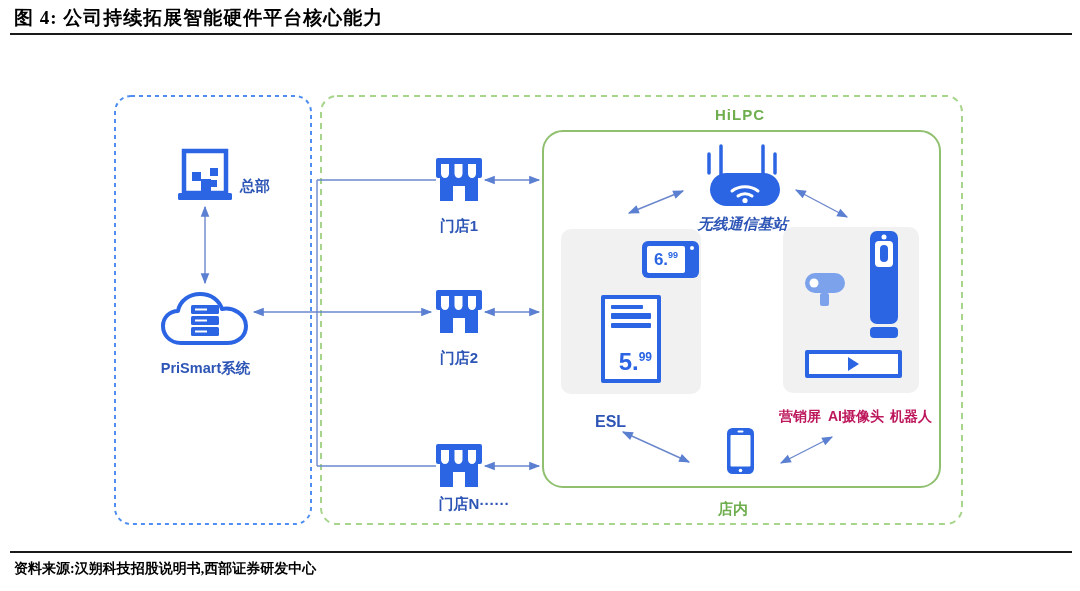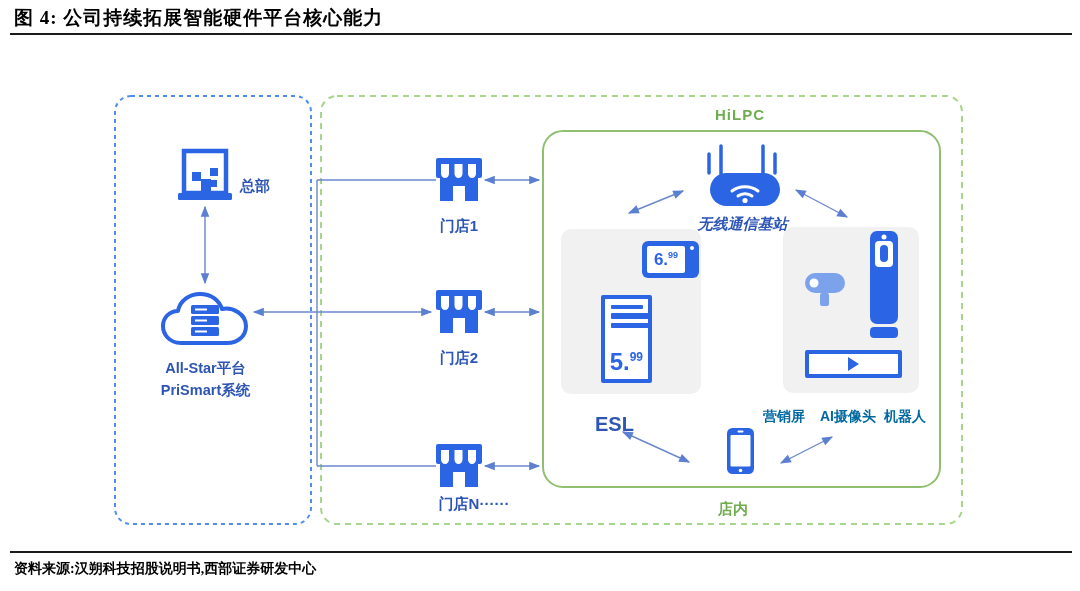--- a/index.html
+++ b/index.html
@@ -19,36 +19,36 @@
   .ctr{text-align:center;}
   .overlay{left:0;top:0;width:1080px;height:591px;}
   .green-txt{color:#6fae4e;font-weight:700;font-size:15px;}
   .panel{background:#f1f1f2;border-radius:10px;}
   .tag-small{left:598px;top:241px;width:57px;height:37px;background:#2b65e3;border-radius:6px;margin-left:44px;}
   .tag-small .screen{position:absolute;left:5px;top:5px;bottom:5px;right:14px;background:#fff;
                      border-radius:2px;display:flex;align-items:center;justify-content:center;}
   .tag-small .dot{position:absolute;right:5px;top:5px;width:4px;height:4px;border-radius:50%;background:#fff;}
   .price{color:#2b65e3;font-weight:700;font-size:17px;line-height:1;}
   .price sup{font-size:9px;vertical-align:super;}
-  .tag-large{left:601px;top:295px;width:51px;height:88px;background:#fff;
+  .tag-large{left:601px;top:295px;width:60px;height:88px;background:#fff;
              border:4px solid #2b65e3;border-radius:2px;box-sizing:border-box;}
   .tag-large .bars{position:absolute;left:6px;top:6px;right:6px;}
   .bar{background:#2b65e3;border-radius:1px;margin-bottom:4px;}
   .bar1{width:32px;height:4px;}
   .bar2{width:40px;height:5.5px;}
   .bar3{width:40px;height:5.5px;}
   .tag-large .price-big{position:absolute;right:5px;bottom:5px;font-size:24px;
                         font-weight:700;color:#2b65e3;line-height:1;}
   .tag-large .price-big sup{font-size:12px;}
   .mkt-screen{left:805px;top:350px;width:97px;height:28px;background:#fff;
               border:4px solid #2b65e3;border-radius:2px;box-sizing:border-box;
               display:flex;align-items:center;justify-content:center;}
   .play{width:0;height:0;border-top:7px solid transparent;border-bottom:7px solid transparent;
         border-left:11px solid #2b65e3;}
-  .dev-lbl{font-weight:700;color:#0369a1;font-size:14px;text-align:left;}
+  .dev-lbl{font-weight:700;color:#be185d;font-size:14px;text-align:right;}
 </style>
 </head>
 <body>
 
 <div class="stage">
 
   <div class="abs fig-title">图 4: 公司持续拓展智能硬件平台核心能力</div>
   <div class="abs rule rule-top"></div>
 
   <svg class="abs overlay" viewBox="0 0 1080 591">
@@ -96,21 +96,20 @@
     <path d="M 22 57 C 10 57 4 48 4 40 C 4 31 11 25 19 25 C 21 14 31 8 41 8
              C 52 8 60 14 63 23 C 74 21 87 28 87 40 C 87 50 79 57 68 57 Z" fill="#fff" stroke="#2b65e3" stroke-width="4" stroke-linejoin="round"></path>
     <rect x="32" y="19" width="28" height="9" rx="1.5" fill="#2b65e3"></rect>
     <rect x="32" y="30" width="28" height="9" rx="1.5" fill="#2b65e3"></rect>
     <rect x="32" y="41" width="28" height="9" rx="1.5" fill="#2b65e3"></rect>
     <line x1="36" y1="23.5" x2="48" y2="23.5" stroke="#fff" stroke-width="2"></line>
     <line x1="36" y1="34.5" x2="48" y2="34.5" stroke="#fff" stroke-width="2"></line>
     <line x1="36" y1="45.5" x2="48" y2="45.5" stroke="#fff" stroke-width="2"></line>
   </svg>
   <div class="abs lbl ctr" style="left:128px;top:350px;width:155px;font-size:14.5px;line-height:1.5;">
-    <div>All-Star平台</div>
     <div>PriSmart系统</div>
   </div>
 
   <svg class="abs" style="left:435px;top:157px;" width="48" height="46" viewBox="0 0 48 46">
     <rect x="1" y="1" width="46" height="20" rx="2" fill="#2b65e3"></rect>
     <path d="M6 7 h8 v9.5 a4 4.5 0 0 1 -8 0 Z" fill="#fff"></path>
     <path d="M19.5 7 h8 v9.5 a4 4.5 0 0 1 -8 0 Z" fill="#fff"></path>
     <path d="M33 7 h8 v9.5 a4 4.5 0 0 1 -8 0 Z" fill="#fff"></path>
     <rect x="5" y="21" width="38" height="23" fill="#2b65e3"></rect>
     <rect x="18" y="29" width="12" height="15" fill="#fff"></rect>
@@ -161,21 +160,21 @@
     <div class="dot"></div>
   </div>
   <div class="abs tag-large">
     <div class="bars">
       <div class="bar bar1"></div>
         <div class="bar bar2"></div>
         <div class="bar bar3"></div>
     </div>
     <div class="price-big"><span>5.</span><sup>99</sup></div>
   </div>
-  <div class="abs lbl" style="left:595px;top:405px;font-size:20px;">ESL</div>
+  <div class="abs lbl" style="left:595px;top:405px;font-size:16px;">ESL</div>
 
   <div class="abs panel" style="left:783px;top:227px;width:136px;height:166px;"></div>
   <svg class="abs" style="left:803px;top:269px;" width="46" height="40" viewBox="0 0 46 40">
     <rect x="2" y="4" width="40" height="20" rx="10" fill="#7da2ec"></rect>
     <circle cx="11" cy="14" r="4.5" fill="#fff"></circle>
     <rect x="17" y="24" width="9" height="13" rx="2" fill="#7da2ec"></rect>
   </svg>
   <svg class="abs" style="left:867px;top:228px;" width="34" height="112" viewBox="0 0 34 112">
     <rect x="3" y="3" width="28" height="93" rx="7" fill="#2b65e3"></rect>
     <circle cx="17" cy="9" r="2.5" fill="#fff"></circle>

